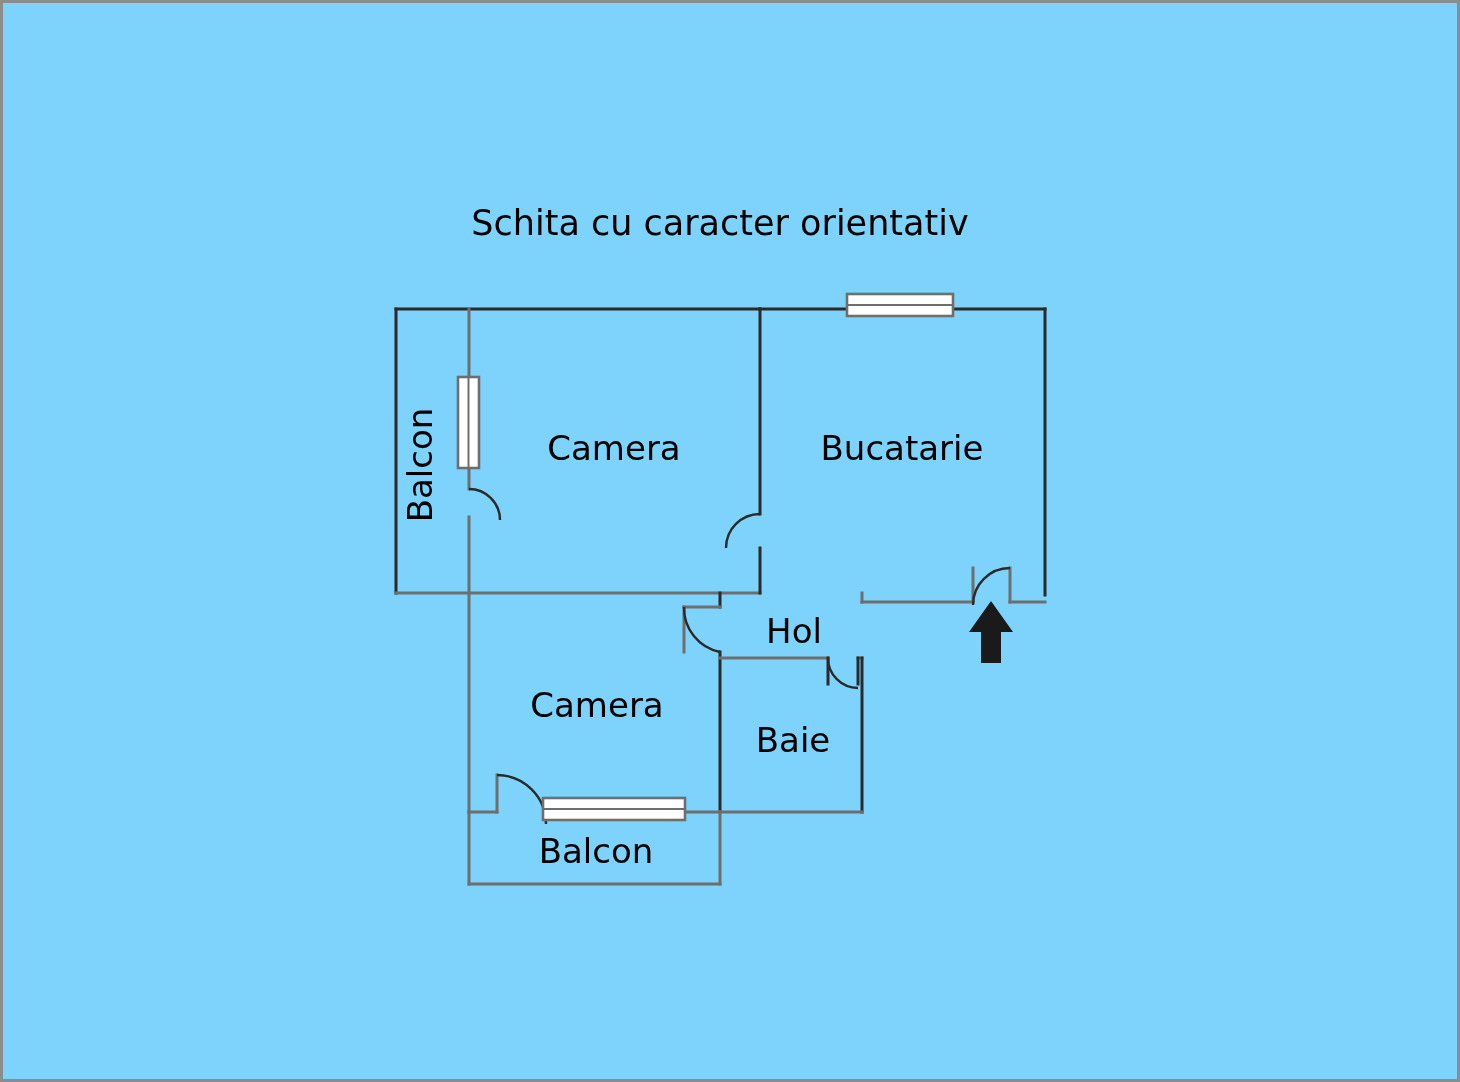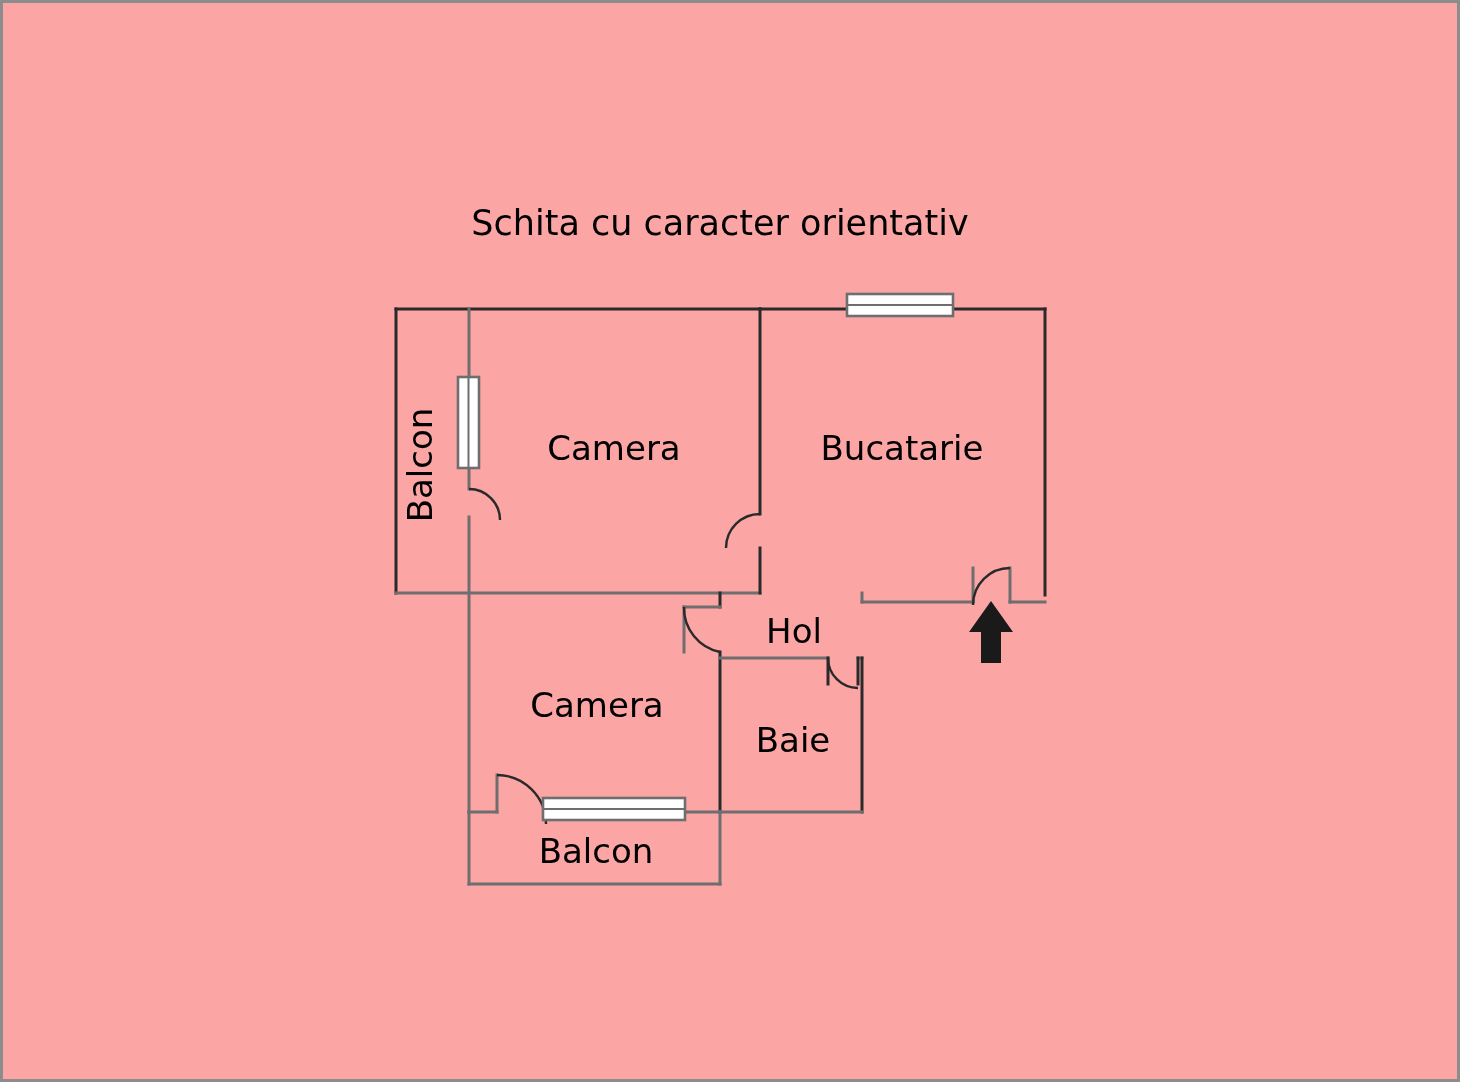--- a/index.html
+++ b/index.html
@@ -11,21 +11,21 @@
   body {
     width: 1460px;
     height: 1082px;
     font-family: "DejaVu Sans", sans-serif;
     overflow: hidden;
   }
   #page {
     position: relative;
     width: 1460px;
     height: 1082px;
-    background: #fca5a5;
+    background: #7dd3fc;
     box-sizing: border-box;
   }
   
   #image-frame {
     position: absolute;
     left: 0;
     top: 0;
     width: 1460px;
     height: 1082px;
     border: 3px solid #8c8c8c;

